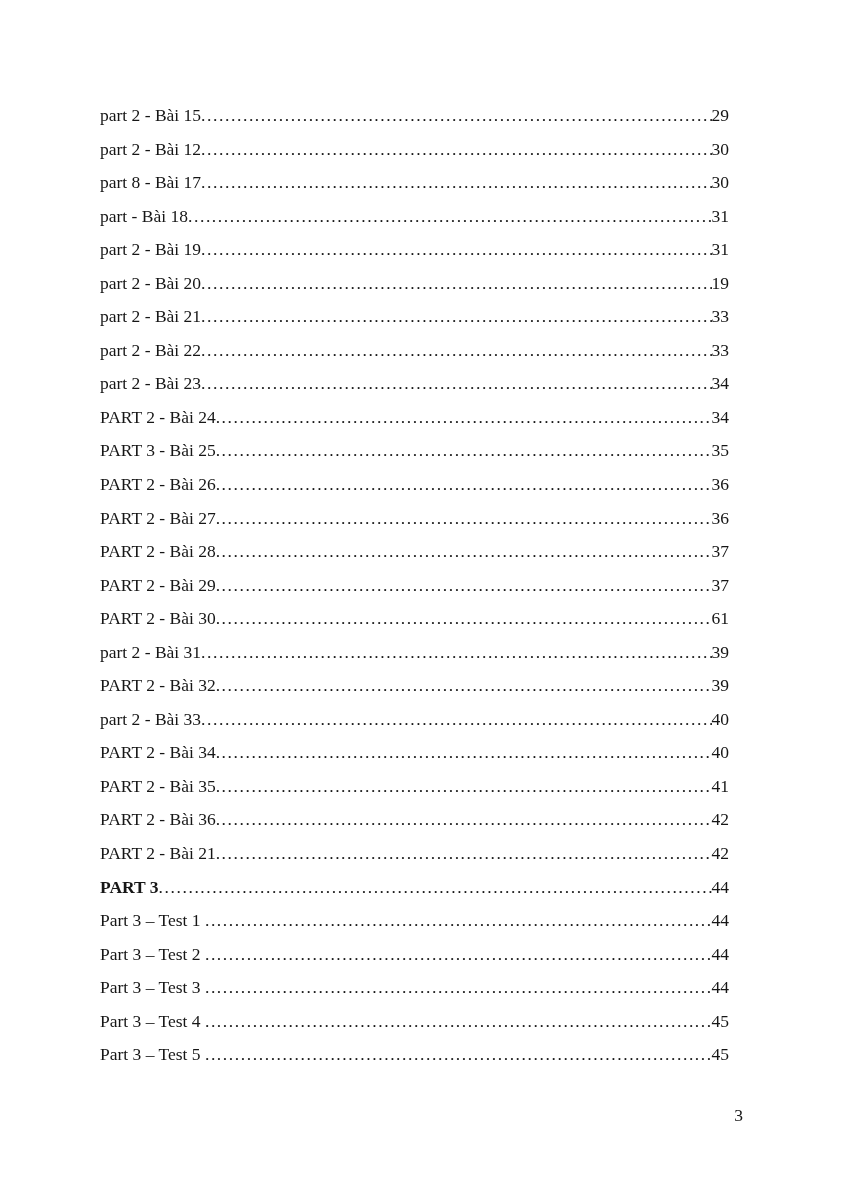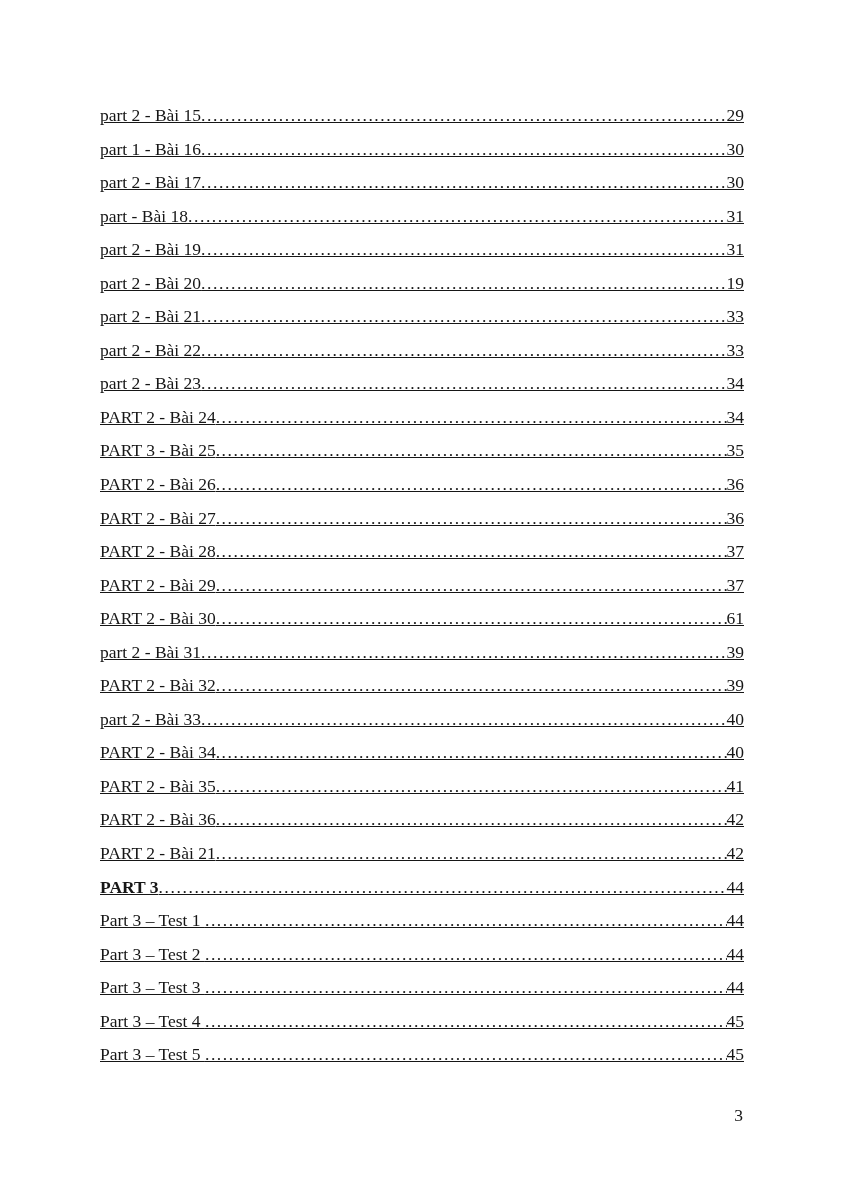--- a/index.html
+++ b/index.html
@@ -12,23 +12,22 @@
     width: 843px;
     height: 1199px;
     background: #ffffff;
     overflow: hidden;
     font-family: "Liberation Serif", "DejaVu Serif", serif;
     color: #161616;
   }
   .toc {
     position: absolute;
     left: 100px;
-    right: 99px;
+    right: 114px;
     top: 99px;
-    text-decoration: underline;
   }
   .toc-row {
     display: flex;
     align-items: baseline;
     height: 33.55px;
     line-height: 33.55px;
     font-size: 17.5px;
     white-space: nowrap;
   }
   .toc-label {
@@ -62,26 +61,26 @@
 <body>
 
 <div class="page">
   <div class="toc" id="toc">
       <div class="toc-row">
         <span class="toc-label">part 2 - Bài 15</span>
         <span class="toc-dots">............................................................................................................................................................................................................................................................................................................</span>
         <span class="toc-page">29</span>
       </div>
       <div class="toc-row">
-        <span class="toc-label">part 1 - Bài 16</span>
+        <span class="toc-label">part 2 - Bài 12</span>
         <span class="toc-dots">............................................................................................................................................................................................................................................................................................................</span>
         <span class="toc-page">30</span>
       </div>
       <div class="toc-row">
-        <span class="toc-label">part 2 - Bài 17</span>
+        <span class="toc-label">part 8 - Bài 17</span>
         <span class="toc-dots">............................................................................................................................................................................................................................................................................................................</span>
         <span class="toc-page">30</span>
       </div>
       <div class="toc-row">
         <span class="toc-label">part - Bài 18</span>
         <span class="toc-dots">............................................................................................................................................................................................................................................................................................................</span>
         <span class="toc-page">31</span>
       </div>
       <div class="toc-row">
         <span class="toc-label">part 2 - Bài 19</span>

